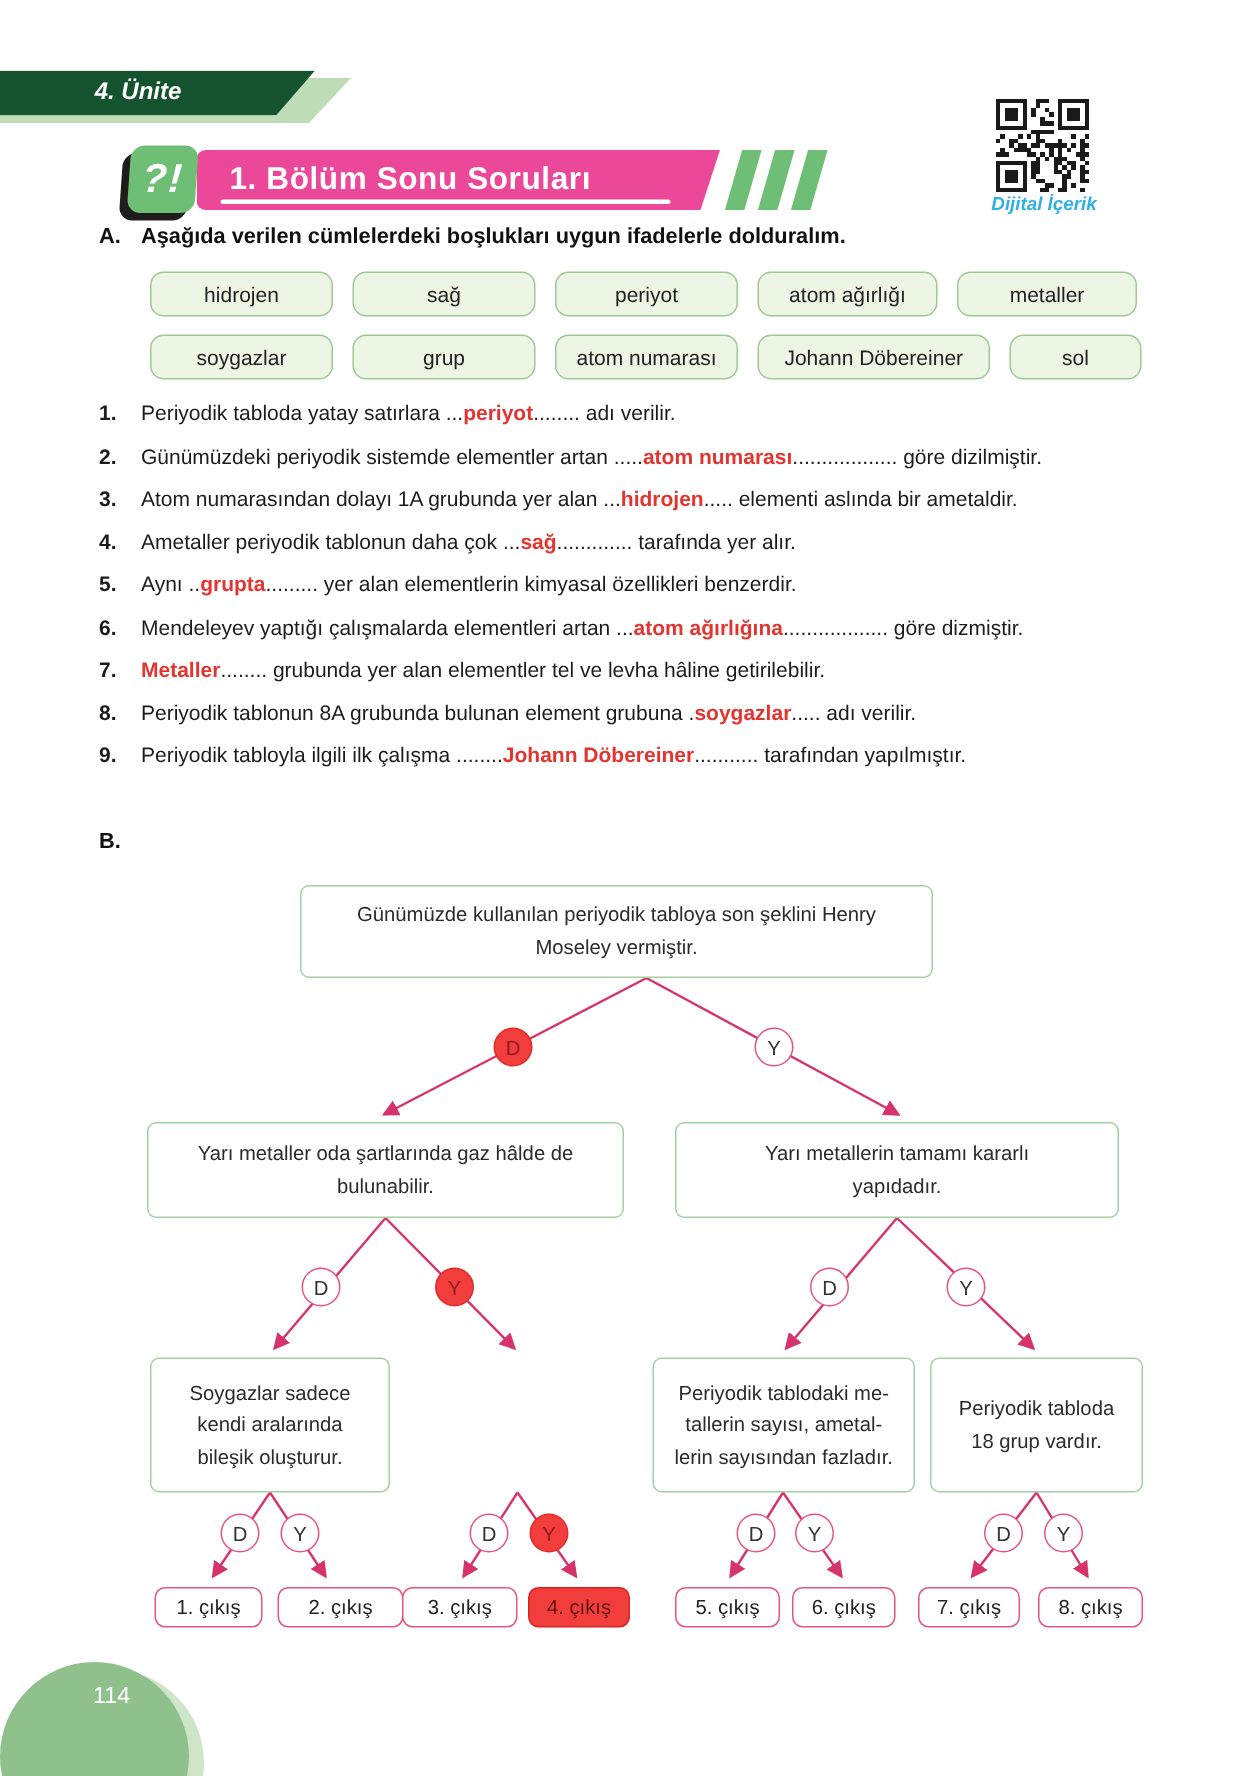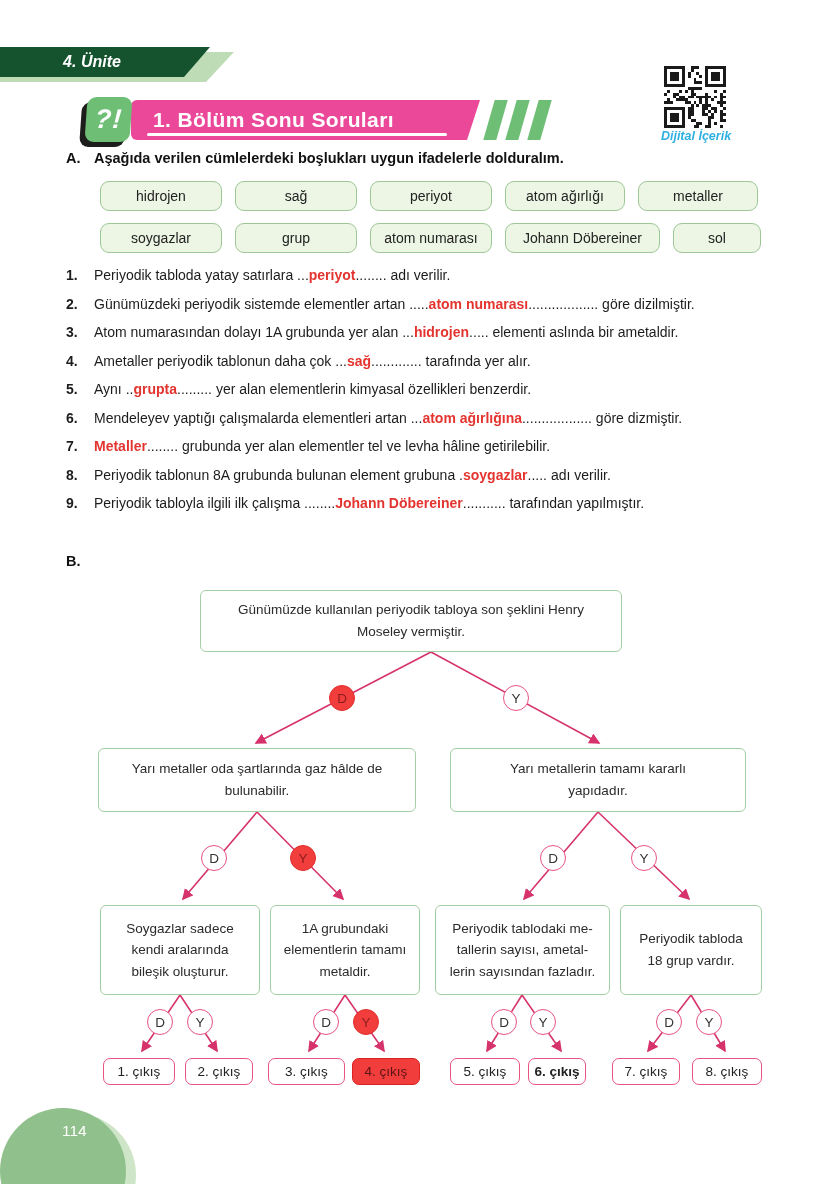--- a/index.html
+++ b/index.html
@@ -247,47 +247,44 @@
     </svg>
 <div class="node-box" style="left: 200px; top: 5px; width: 422px; height: 62px;">Günümüzde kullanılan periyodik tabloya son şeklini Henry
 Moseley vermiştir.</div>
     <div class="node-box" style="left: 98px; top: 163px; width: 318px; height: 64px;">Yarı metaller oda şartlarında gaz hâlde de
 bulunabilir.</div>
     <div class="node-box" style="left: 450px; top: 163px; width: 296px; height: 64px;">Yarı metallerin tamamı kararlı
 yapıdadır.</div>
     <div class="node-box" style="left: 100px; top: 320px; width: 160px; height: 90px;">Soygazlar sadece
 kendi aralarında
 bileşik oluşturur.</div>
-    <div class="node-box" style="left: 270px; top: 320px; width: 150px; height: 90px;">1A grubundaki
-elementlerin tamamı
-metaldir.</div>
     <div class="node-box" style="left: 435px; top: 320px; width: 175px; height: 90px;">Periyodik tablodaki me-
 tallerin sayısı, ametal-
 lerin sayısından fazladır.</div>
     <div class="node-box" style="left: 620px; top: 320px; width: 142px; height: 90px;">Periyodik tabloda
 18 grup vardır.</div>
     <div class="dy-circle filled" style="left: 342px; top: 113px;">D</div>
     <div class="dy-circle" style="left: 516px; top: 113px;">Y</div>
     <div class="dy-circle" style="left: 214px; top: 273px;">D</div>
     <div class="dy-circle filled" style="left: 303px; top: 273px;">Y</div>
     <div class="dy-circle" style="left: 553px; top: 273px;">D</div>
     <div class="dy-circle" style="left: 644px; top: 273px;">Y</div>
     <div class="dy-circle" style="left: 160px; top: 437px;">D</div>
     <div class="dy-circle" style="left: 200px; top: 437px;">Y</div>
     <div class="dy-circle" style="left: 326px; top: 437px;">D</div>
     <div class="dy-circle filled" style="left: 366px; top: 437px;">Y</div>
     <div class="dy-circle" style="left: 504px; top: 437px;">D</div>
     <div class="dy-circle" style="left: 543px; top: 437px;">Y</div>
     <div class="dy-circle" style="left: 669px; top: 437px;">D</div>
     <div class="dy-circle" style="left: 709px; top: 437px;">Y</div>
     <div class="exit-box" style="left: 103px; top: 473px; width: 72px;">1. çıkış</div>
-    <div class="exit-box" style="left: 185px; top: 473px; width: 68px;">2. çıkış</div>
+    <div class="exit-box" style="left: 185px; top: 473px; width: 84px;">2. çıkış</div>
     <div class="exit-box" style="left: 268px; top: 473px; width: 77px;">3. çıkış</div>
     <div class="exit-box selected" style="left: 352px; top: 473px; width: 68px;">4. çıkış</div>
     <div class="exit-box" style="left: 450px; top: 473px; width: 70px;">5. çıkış</div>
-    <div class="exit-box" style="left: 528px; top: 473px; width: 58px; font-weight: bold;">6. çıkış</div>
+    <div class="exit-box" style="left: 528px; top: 473px; width: 69px;">6. çıkış</div>
     <div class="exit-box" style="left: 612px; top: 473px; width: 68px;">7. çıkış</div>
     <div class="exit-box" style="left: 692px; top: 473px; width: 70px;">8. çıkış</div>
   </div>
 
 <div class="page-circle-echo"></div>
 <div class="page-circle"></div>
 <div class="page-number">114</div>
 
 </body></html>

